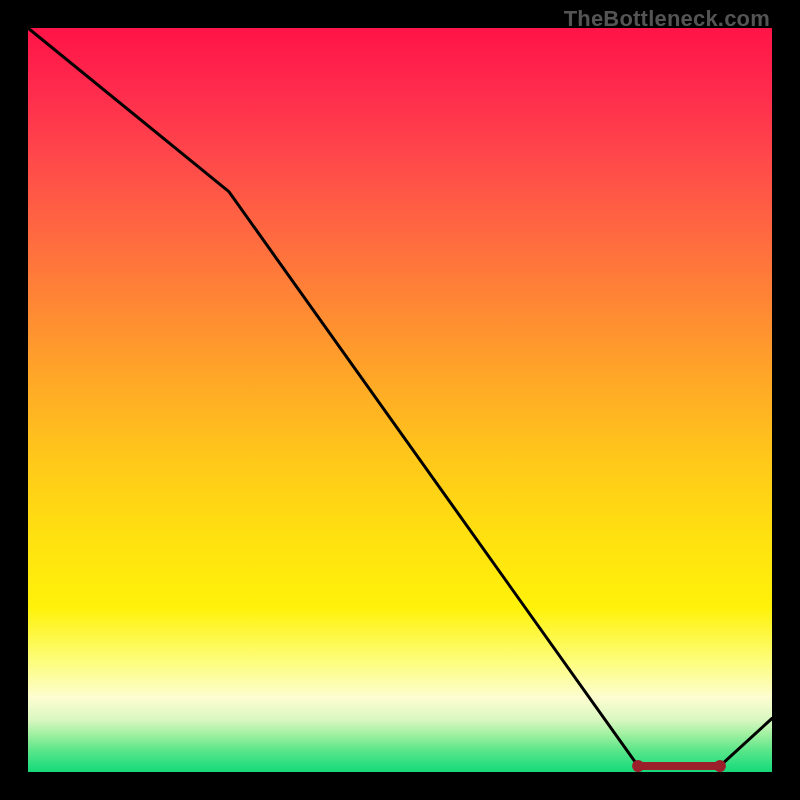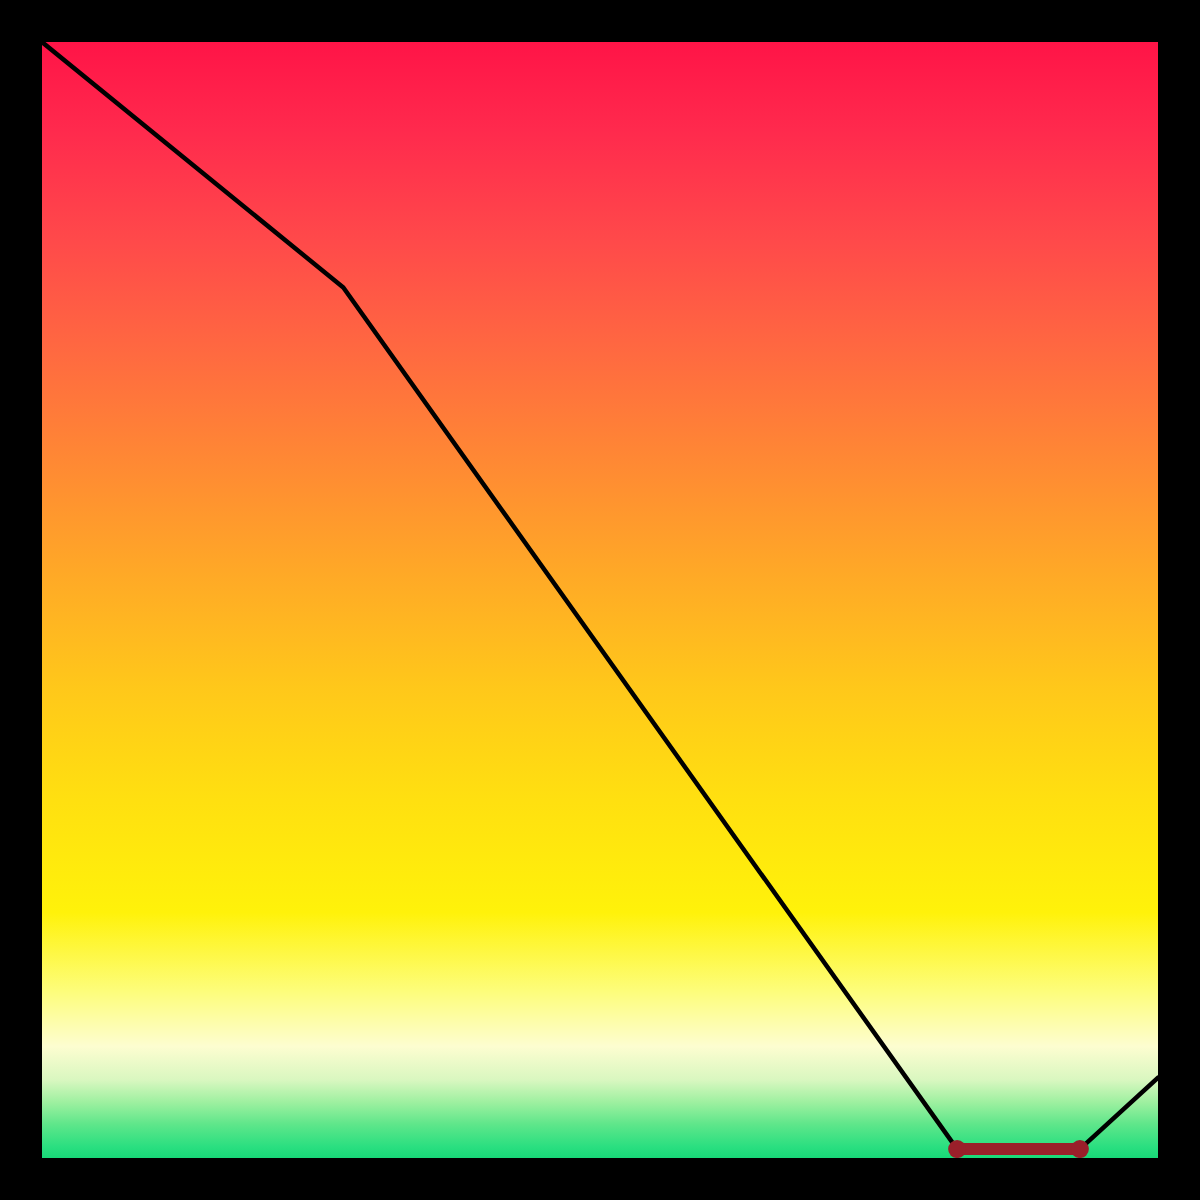--- a/index.html
+++ b/index.html
@@ -70,13 +70,14 @@
         <path id="main-line" fill="none" stroke="#000" stroke-width="3" stroke-linejoin="round" stroke-linecap="round" d="M0.00 0.00 L200.88 163.68 L610.08 738.05 L691.92 738.05 L744.00 690.43"></path>
       </g>
       <g id="highlight-group">
           <line x1="610.0799999999999" x2="691.9200000000001" y1="738.048" y2="738.048" stroke="#9a1f2a" stroke-width="8" stroke-linecap="round"></line>
           <circle cx="610.0799999999999" cy="738.048" r="6" fill="#9a1f2a"></circle>
           <circle cx="691.9200000000001" cy="738.048" r="6" fill="#9a1f2a"></circle>
         </g>
     </svg>
   </div>
 
+  <div class="attribution">TheBottleneck.com</div>
 </div>
 
 </body></html>

